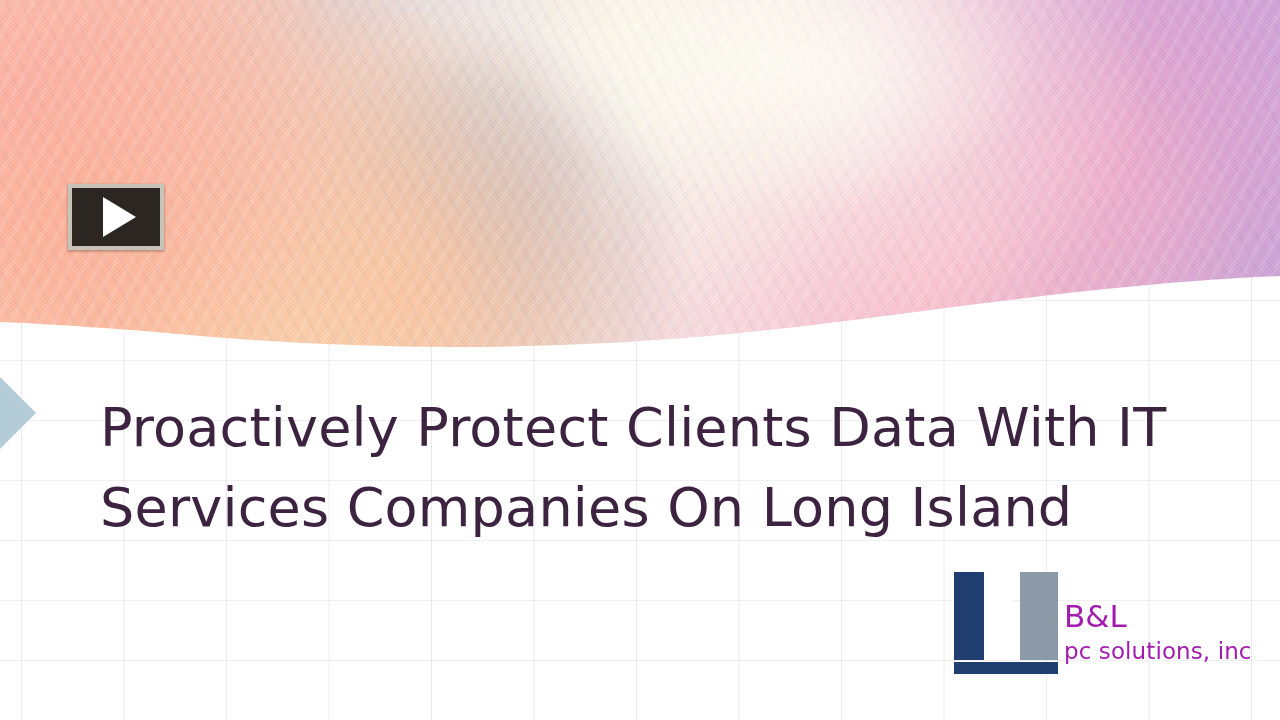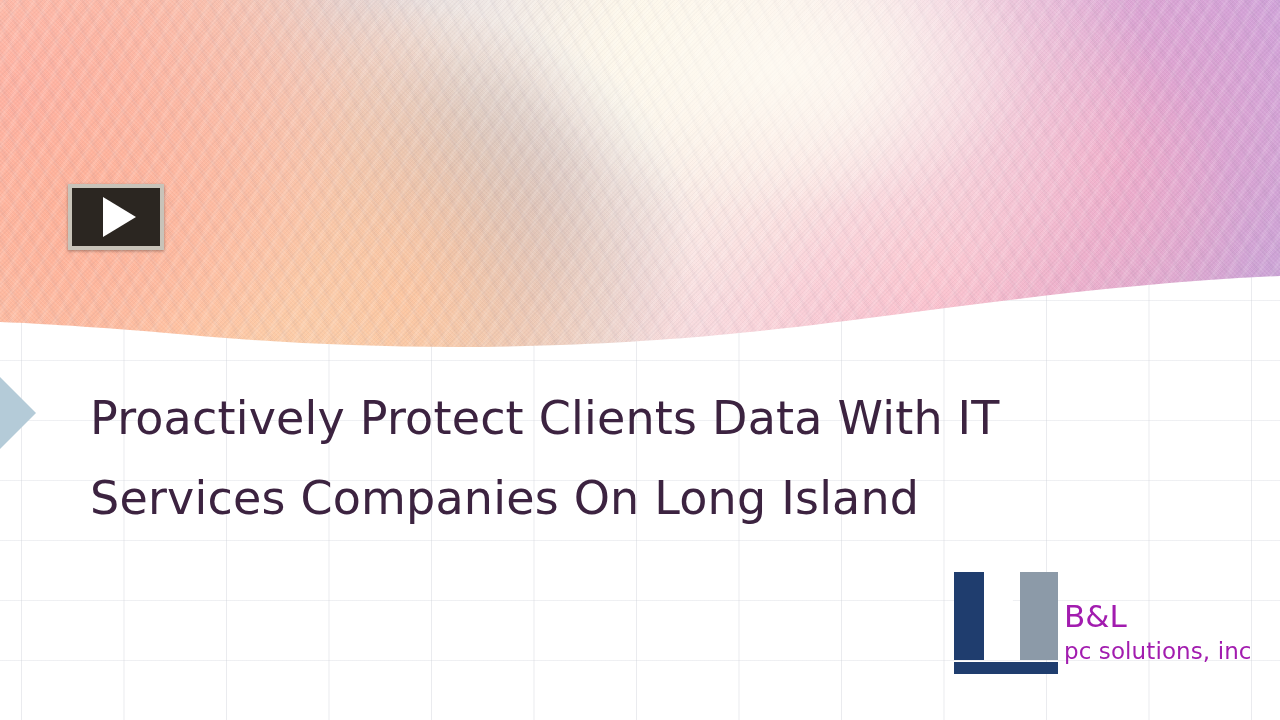--- a/index.html
+++ b/index.html
@@ -154,24 +154,24 @@
     border-left: 36px solid #b4cbd8;
   }
 
   
   .title {
     position: absolute;
     left: 84px;
     top: 372px;
     width: 1110px;
     z-index: 4;
-    margin: 6px;
+    margin: 16px;
     font-family: "DejaVu Sans", "Liberation Sans", sans-serif;
     font-weight: 400;
-    font-size: 46px;
+    font-size: 54px;
     line-height: 80px;
     letter-spacing: 0.2px;
     color: #3c2340;
     white-space: pre-line;
   }
 
   
   .logo {
     position: absolute;
     left: 952px;

